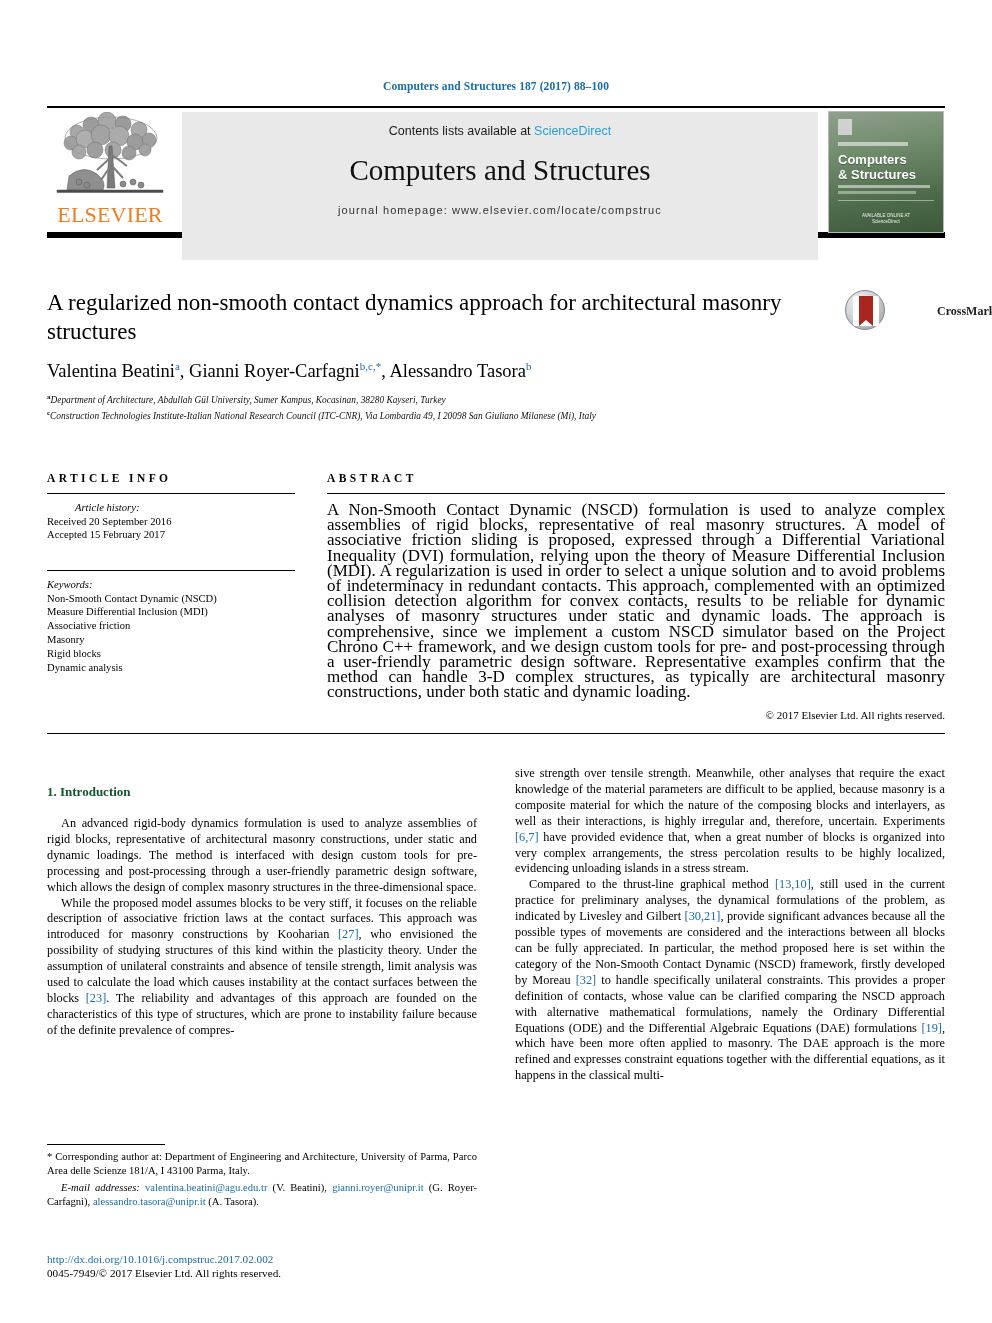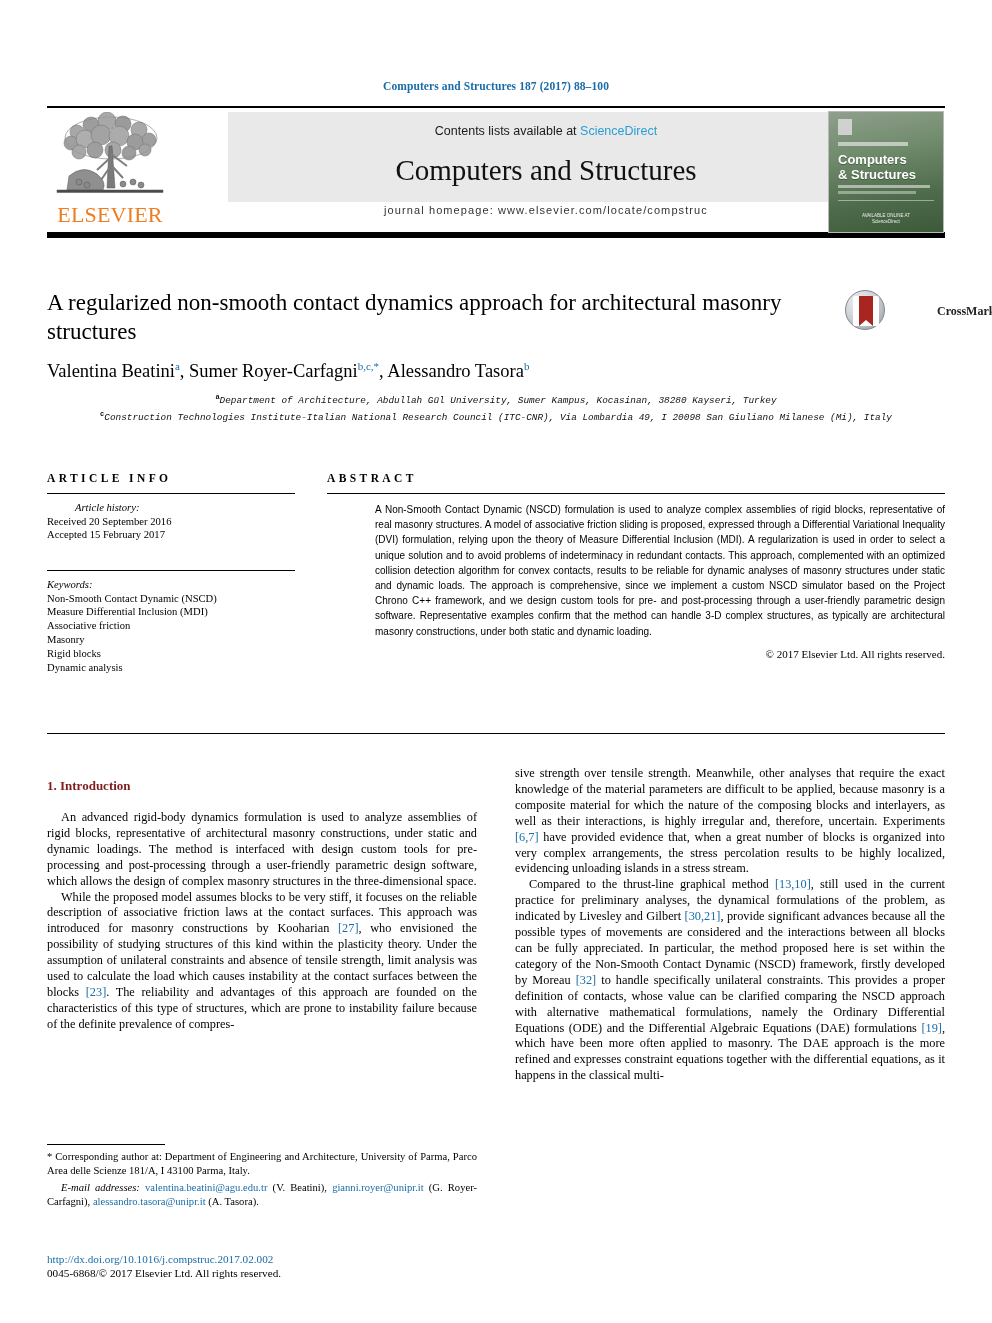--- a/index.html
+++ b/index.html
@@ -63,23 +63,22 @@
     text-align: center;
     color: #ef7d20;
     font-size: 22px;
     font-family: "Liberation Serif", serif;
     letter-spacing: 0.2px;
   }
   .grey-band {
     position: absolute;
     left: 135px; top: 4px;
     width: 636px;
-    height: 90px;
+    height: 148px;
     background: #e9e9e9;
-    margin-left: 46px;
   }
   .contents-line {
     position: absolute;
     left: 0; top: 12px;
     width: 636px;
     text-align: center;
     font-family: "Liberation Sans", sans-serif;
     font-size: 12.5px;
     color: #1a1a1a;
   }
@@ -222,26 +221,25 @@
     font-size: 18.5px;
     color: #000;
   }
   .authors sup {
     color: #1a6ca8;
     font-size: 11px;
     vertical-align: super;
   }
   .affils {
     margin-top: 9px;
-    font-family: Liberation Mono, monospace;
+    font-family: Liberation Serif, serif;
     font-style: italic;
     font-size: 9.4px;
     line-height: 12.6px;
     color: #111;
-    text-align: center;
   }
   .affils sup {
     font-style: normal;
     font-size: 7px;
     font-weight: bold;
     vertical-align: super;
   }
 
   
   .info-abstract {
@@ -282,26 +280,25 @@
   }
   .kw-block {
     margin-top: 28px;
     padding-top: 7px;
     font-family: "Liberation Serif", serif;
     font-size: 10.6px;
     line-height: 13.8px;
   }
   .abstract-body {
     padding-top: 8px;
-    font-family: Liberation Sans, sans-serif;
-    font-size: 10px;
+    font-family: Liberation Serif, serif;
+    font-size: 17px;
     line-height: 15.2px;
     text-align: justify;
     hyphens: none;
-    margin-left: 48px;
   }
   .copyright {
     margin-top: 9px;
     text-align: right;
     font-family: "Liberation Serif", serif;
     font-size: 11px;
   }
 
   .rule-bottom-info {
     position: absolute;
@@ -321,22 +318,22 @@
     position: absolute;
     top: 0;
     width: 430px;
   }
   .col-left { left: 0; }
   .col-right { left: 468px; }
   .h-sec {
     font-family: "Liberation Serif", serif;
     font-weight: bold;
     font-size: 13px;
-    color: #7f1d1d;
-    margin: 12px 0 16px 0;
+    color: #14532d;
+    margin: 18px 0 16px 0;
   }
   .p-body {
     font-family: "Liberation Serif", serif;
     font-size: 12.3px;
     line-height: 15.9px;
     text-align: justify;
     margin: 0;
     text-indent: 14px;
     hyphens: none;
   }
@@ -465,21 +462,21 @@
 
     <div class="crossmark">
       <div class="cm-badge">
         <div class="cm-inner"></div>
         <div class="cm-book"></div>
       </div>
       <div class="cm-label">CrossMark</div>
     </div>
 
     <div class="authors">
-      <span><span>Valentina Beatini</span><sup>a</sup><span>, </span></span><span><span>Sumer Royer-Carfagni</span><sup>b,c,*</sup><span>, </span></span><span><span>Alessandro Tasora</span><sup>b</sup></span>
+      <span><span>Valentina Beatini</span><sup>a</sup><span>, </span></span><span><span>Gianni Royer-Carfagni</span><sup>b,c,*</sup><span>, </span></span><span><span>Alessandro Tasora</span><sup>b</sup></span>
     </div>
 
     <div class="affils">
       <div><sup>a</sup><span>Department of Architecture, Abdullah Gül University, Sumer Kampus, Kocasinan, 38280 Kayseri, Turkey</span></div>
       <div><sup>c</sup><span>Construction Technologies Institute-Italian National Research Council (ITC-CNR), Via Lombardia 49, I 20098 San Giuliano Milanese (Mi), Italy</span></div>
     </div>
   </div>
 
   <div class="info-abstract">
 
@@ -526,16 +523,16 @@
   </div>
 
   <div class="footnote">
     <div class="fn-rule"></div>
     <p class="fn-text">* Corresponding author at: Department of Engineering and Architecture, University of Parma, Parco Area delle Scienze 181/A, I 43100 Parma, Italy.</p>
     <p class="fn-emails"><span class="lbl">E-mail addresses:</span> <span class="link">valentina.beatini@agu.edu.tr</span><span> (V. Beatini), </span><span class="link">gianni.royer@unipr.it</span><span> (G. Royer-Carfagni), </span><span class="link">alessandro.tasora@unipr.it</span><span> (A. Tasora).</span></p>
   </div>
 
   <div class="doi-block">
     <div class="doi-link">http://dx.doi.org/10.1016/j.compstruc.2017.02.002</div>
-    <div>0045-6868/© 2017 Elsevier Ltd. All rights reserved.</div>
+    <div>0045-7949/© 2017 Elsevier Ltd. All rights reserved.</div>
   </div>
 
 </div>
 
 </body></html>

